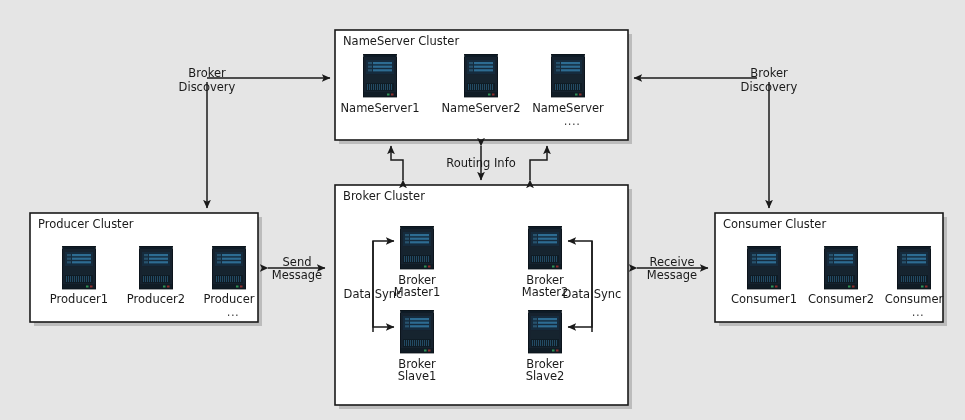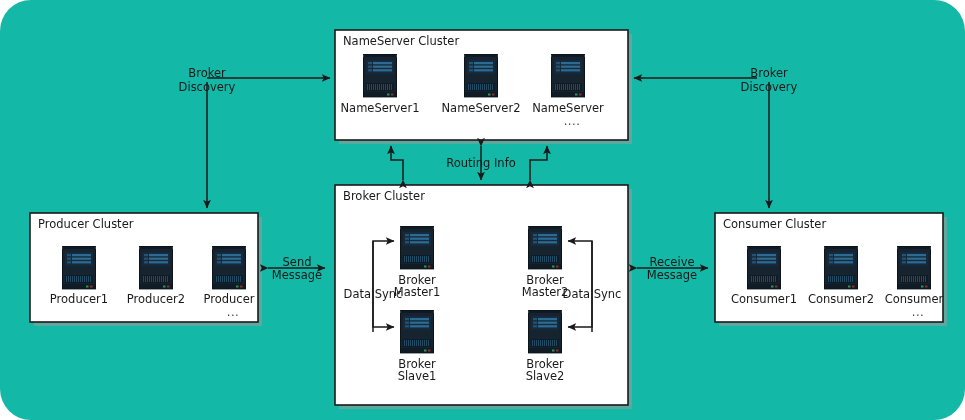--- a/index.html
+++ b/index.html
@@ -9,22 +9,21 @@
     background: #ffffff;
   }
   body {
     font-family: "DejaVu Sans", "Liberation Sans", sans-serif;
   }
   #diagram-root {
     position: relative;
     width: 965px;
     height: 420px;
     overflow: hidden;
-    background: #14b8a6;
-    border-radius: 31px;
+    background: #e5e5e5;
   }
   svg#diagram-svg {
     display: block;
     width: 965px;
     height: 420px;
   }
   .cluster-box {
     fill: #ffffff;
     stroke: #1a1a1a;
     stroke-width: 1.6;

